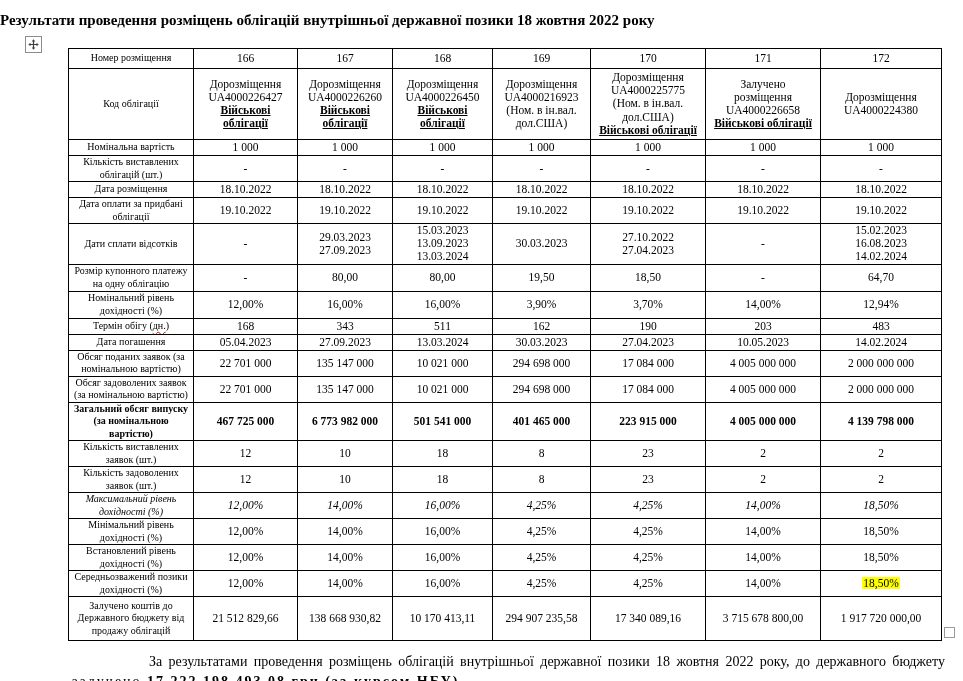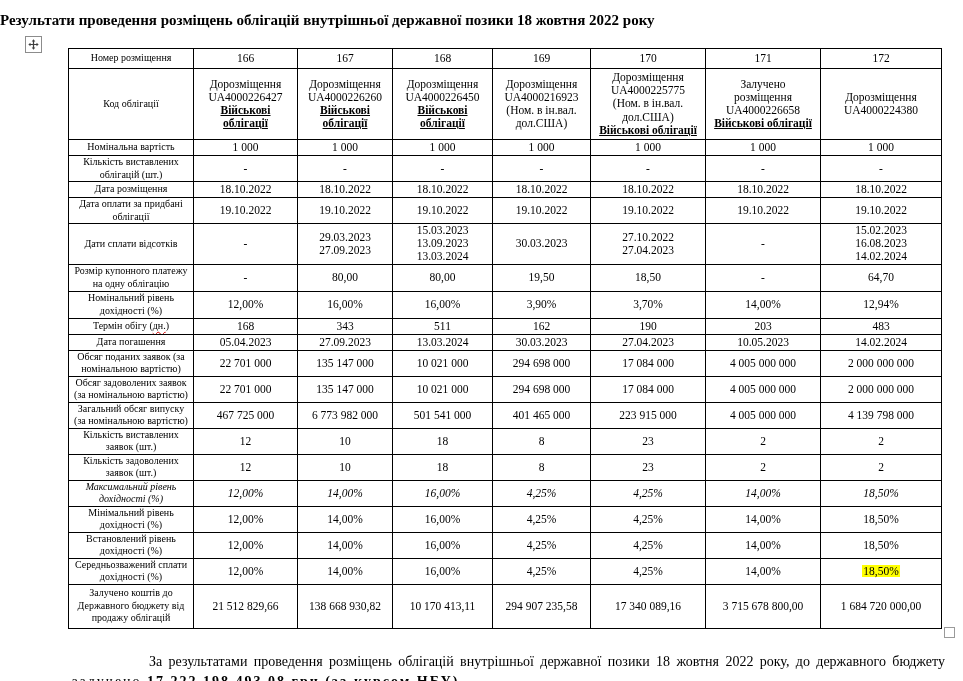--- a/index.html
+++ b/index.html
@@ -239,21 +239,21 @@
       <tr style="height: 26px; margin-top: 32px;">
         <td class="label">Обсяг задоволених заявок (за номінальною вартістю)</td>
         <td>22 701 000</td>
         <td>135 147 000</td>
         <td>10 021 000</td>
         <td>294 698 000</td>
         <td>17 084 000</td>
         <td>4 005 000 000</td>
         <td>2 000 000 000</td>
       </tr>
-      <tr style="height: 26px;">
+      <tr style="height: 26px; font-weight: bold;">
         <td class="label">Загальний обсяг випуску (за номінальною вартістю)</td>
         <td>467 725 000</td>
         <td>6 773 982 000</td>
         <td>501 541 000</td>
         <td>401 465 000</td>
         <td>223 915 000</td>
         <td>4 005 000 000</td>
         <td>4 139 798 000</td>
       </tr>
       <tr style="height: 26px;">
@@ -300,38 +300,38 @@
         <td class="label">Встановлений рівень дохідності (%)</td>
         <td>12,00%</td>
         <td>14,00%</td>
         <td>16,00%</td>
         <td>4,25%</td>
         <td>4,25%</td>
         <td>14,00%</td>
         <td>18,50%</td>
       </tr>
       <tr style="height: 26px;">
-        <td class="label">Середньозважений сплати дохідності (%)</td>
+        <td class="label">Середньозважений позики дохідності (%)</td>
         <td>12,00%</td>
         <td>14,00%</td>
         <td>16,00%</td>
         <td>4,25%</td>
         <td>4,25%</td>
         <td>14,00%</td>
         <td><span class="hl">18,50%</span></td>
       </tr>
       <tr style="height: 44px;">
         <td class="label">Залучено коштів до Державного бюджету від продажу облігацій</td>
         <td>21 512 829,66</td>
         <td>138 668 930,82</td>
         <td>10 170 413,11</td>
         <td>294 907 235,58</td>
         <td>17 340 089,16</td>
         <td>3 715 678 800,00</td>
-        <td>1 684 720 000,00</td>
+        <td>1 917 720 000,00</td>
       </tr>
     </tbody>
 </table>
 
 <div class="resize-handle"></div>
 
 <p class="footer">
   <span class="l1">За результатами проведення розміщень облігацій внутрішньої державної позики 18 жовтня 2022 року, до державного бюджету</span>
   <span class="l2"><span>залучено </span><span class="b">17 222 198 493,08 грн (за курсом НБУ).</span></span>
 </p>

